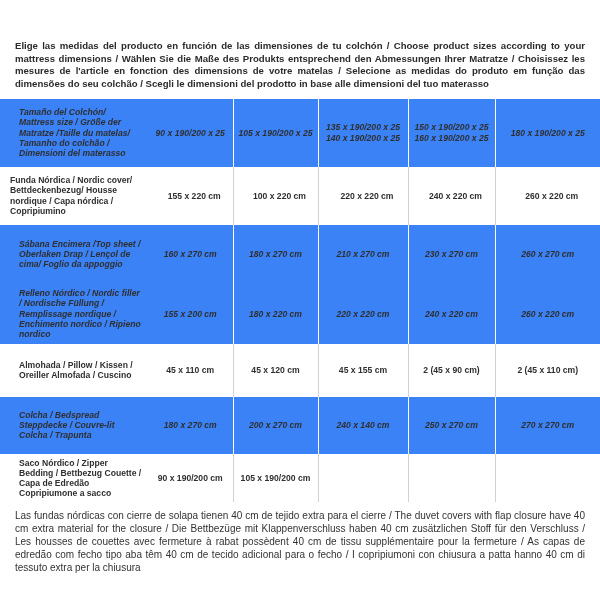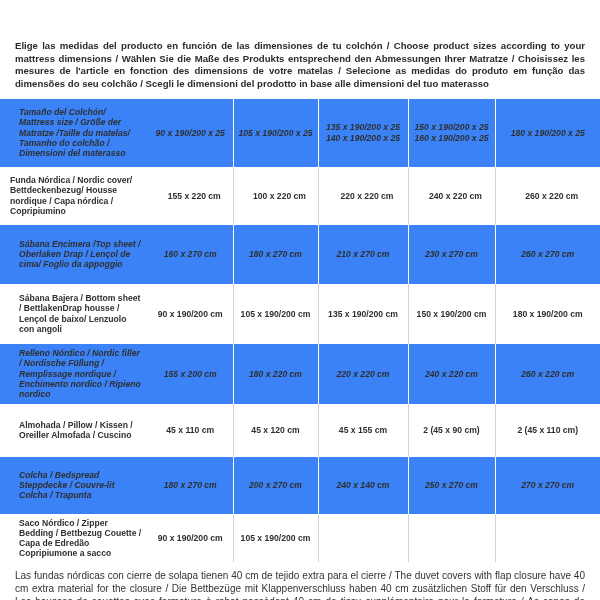--- a/index.html
+++ b/index.html
@@ -111,28 +111,20 @@
         <td class="val b">260 x 220 cm</td>
       </tr>
       <tr class="row shaded r2">
         <td class="label">Sábana Encimera /Top sheet / Oberlaken Drap / Lençol de cima/ Foglio da appoggio</td>
         <td class="val">160 x 270 cm</td>
         <td class="val b">180 x 270 cm</td>
         <td class="val b">210 x 270 cm</td>
         <td class="val b">230 x 270 cm</td>
         <td class="val b">260 x 270 cm</td>
       </tr>
-      <tr class="row plain r3">
-        <td class="label">Sábana Bajera / Bottom sheet / BettlakenDrap housse / Lençol de baixo/ Lenzuolo con angoli</td>
-        <td class="val">90 x 190/200 cm</td>
-        <td class="val b">105 x 190/200 cm</td>
-        <td class="val b">135 x 190/200 cm</td>
-        <td class="val b">150 x 190/200 cm</td>
-        <td class="val b">180 x 190/200 cm</td>
-      </tr>
       <tr class="row shaded r4">
         <td class="label">Relleno Nórdico / Nordic filler / Nordische Füllung / Remplissage nordique / Enchimento nordico / Ripieno nordico</td>
         <td class="val">155 x 200 cm</td>
         <td class="val b">180 x 220 cm</td>
         <td class="val b">220 x 220 cm</td>
         <td class="val b">240 x 220 cm</td>
         <td class="val b">260 x 220 cm</td>
       </tr>
       <tr class="row plain r5">
         <td class="label">Almohada / Pillow / Kissen / Oreiller Almofada / Cuscino</td>

